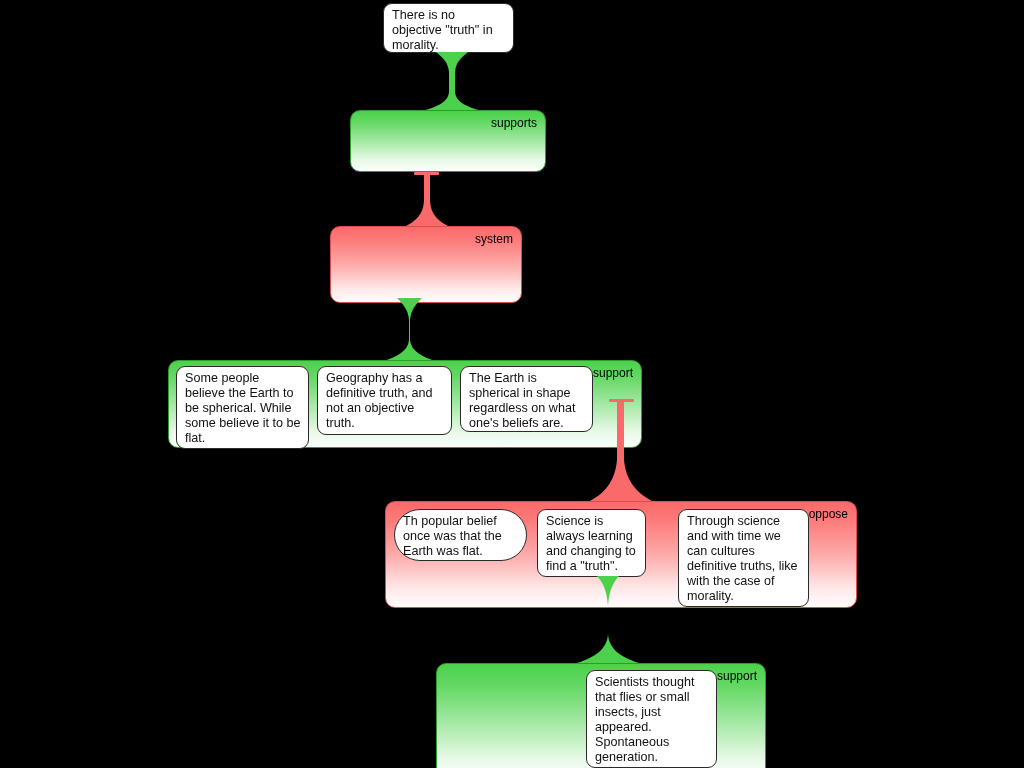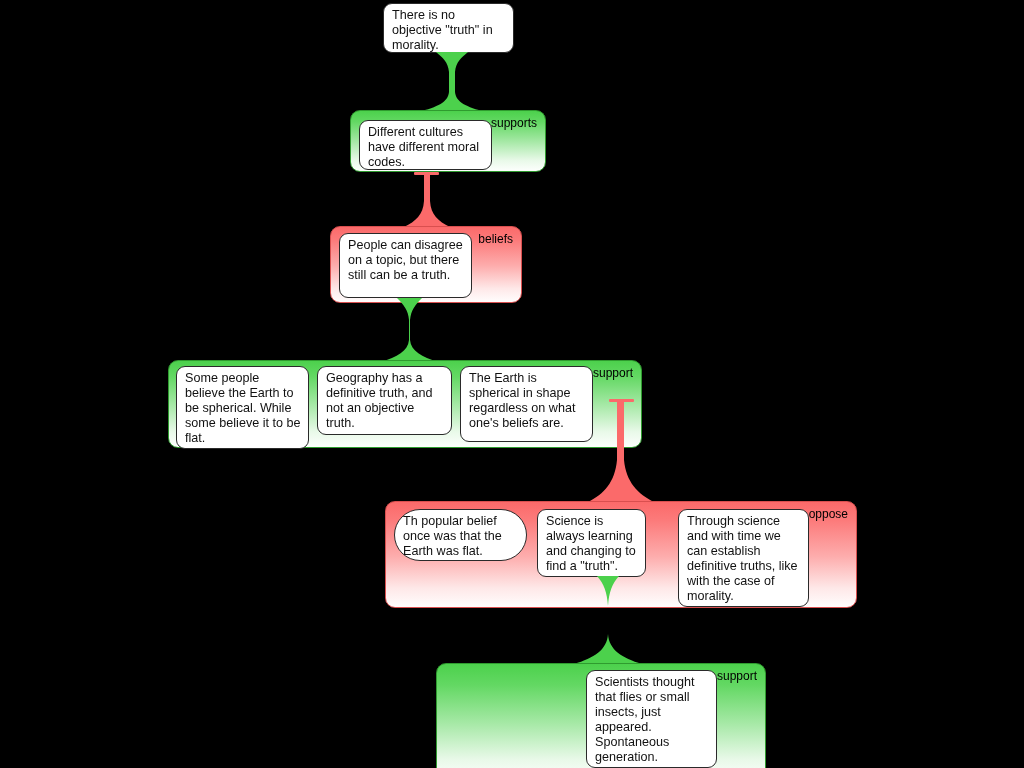--- a/index.html
+++ b/index.html
@@ -72,75 +72,69 @@
 
   <div class="conn" style="left:414px;top:52px;width:76px;height:60px;">
     <svg width="76" height="60" viewBox="0 0 76 60">
       <path d="M22,0 L54,0 C47,6 42,10 41,20 L41,40 C42,50 52,55 72,60 L4,60 C24,55 34,50 35,40 L35,20 C34,10 29,6 22,0 Z" fill="#4cd14c"></path>
     </svg>
   </div>
 
   <div class="panel support" style="left:350px;top:110px;width:196px;height:62px;">
     <span class="panel-label">supports</span>
   </div>
-  <div class="claim" style="left:359px;top:120px;width:133px;height:50px;">
-    <span>Different cultures have different moral codes.</span>
-  </div>
 
   <div class="cap red" style="left:414px;top:172px;width:25px;height:3px;"></div>
   <div class="conn" style="left:404px;top:175px;width:46px;height:52px;">
     <svg width="46" height="52" viewBox="0 0 46 52">
       <path d="M20,0 L26,0 L26,26 C27,40 34,46 46,52 L0,52 C12,46 19,40 20,26 Z" fill="#fb6a6a"></path>
     </svg>
   </div>
 
   <div class="panel oppose" style="left:330px;top:226px;width:192px;height:77px;">
-    <span class="panel-label">beliefs</span>
-  </div>
-  <div class="claim" style="left:339px;top:233px;width:133px;height:65px;">
-    <span>People can disagree on a topic, but there still can be a truth.</span>
+    <span class="panel-label">system</span>
   </div>
 
   <div class="conn" style="left:378px;top:298px;width:62px;height:64px;">
     <svg width="62" height="64" viewBox="0 0 62 64">
       <path d="M21,0 L44,0 C37,7 33,12 32,22 L32,42 C33,53 44,59 60,64 L3,64 C19,59 30,53 31,42 L31,22 C30,12 26,7 19,0 Z" fill="#4cd14c"></path>
     </svg>
   </div>
 
   <div class="panel support" style="left:168px;top:360px;width:474px;height:88px;">
     <span class="panel-label">support</span>
   </div>
   <div class="claim" style="left:317px;top:366px;width:135px;height:69px;">
     <span>Geography has a definitive truth, and not an objective truth.</span>
   </div>
   <div class="claim" style="left:176px;top:366px;width:133px;height:83px;">
     <span>Some people believe the Earth to be spherical. While some believe it to be flat.</span>
   </div>
-  <div class="claim" style="left:460px;top:366px;width:133px;height:76px;">
+  <div class="claim" style="left:460px;top:366px;width:133px;height:66px;">
     <span>The Earth is spherical in shape regardless on what one's beliefs are.</span>
   </div>
 
   <div class="cap red" style="left:609px;top:399px;width:25px;height:3px;"></div>
   <div class="conn" style="left:588px;top:402px;width:66px;height:100px;">
     <svg width="66" height="100" viewBox="0 0 66 100">
       <path d="M29,0 L36,0 L36,58 C38,80 50,92 66,100 L0,100 C16,92 27,80 29,58 Z" fill="#fb6a6a"></path>
     </svg>
   </div>
 
   <div class="panel oppose" style="left:385px;top:501px;width:472px;height:107px;">
     <span class="panel-label">oppose</span>
   </div>
   <div class="claim" style="left:394px;top:509px;width:133px;height:52px;border-radius:26px;">
     <span>Th popular belief once was that the Earth was flat.</span>
   </div>
   <div class="claim" style="left:537px;top:509px;width:109px;height:68px;">
     <span>Science is always learning and changing to find a "truth".</span>
   </div>
   <div class="claim" style="left:678px;top:509px;width:131px;height:98px;">
-    <span>Through science and with time we can establish definitive truths, like with the case of morality.</span>
+    <span>Through science and with time we can cultures definitive truths, like with the case of morality.</span>
   </div>
 
   <div class="conn" style="left:572px;top:576px;width:72px;height:88px;">
     <svg width="72" height="88" viewBox="0 0 72 88">
       <path d="M25,0 L47,0 C40,8 37,16 36,30 L36,58 C37,74 50,82 70,88 L2,88 C22,82 35,74 36,58 L36,30 C35,16 32,8 25,0 Z" fill="#4cd14c"></path>
     </svg>
   </div>
 
   <div class="panel support" style="left:436px;top:663px;width:330px;height:118px;">
     <span class="panel-label">support</span>

